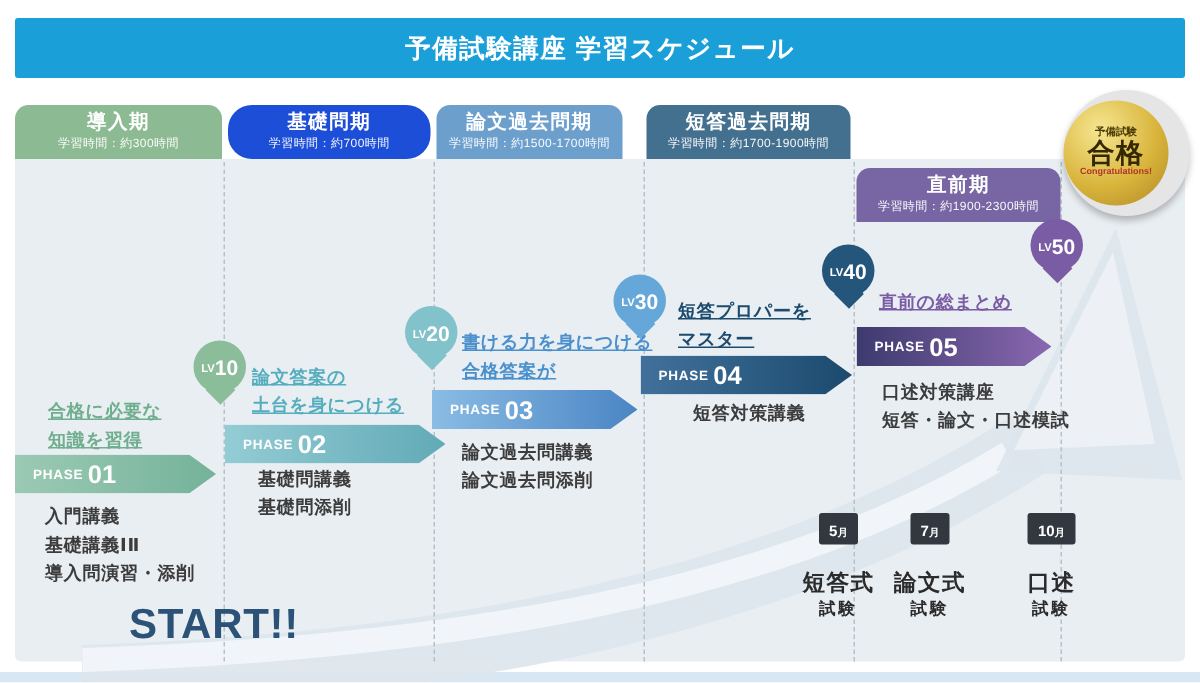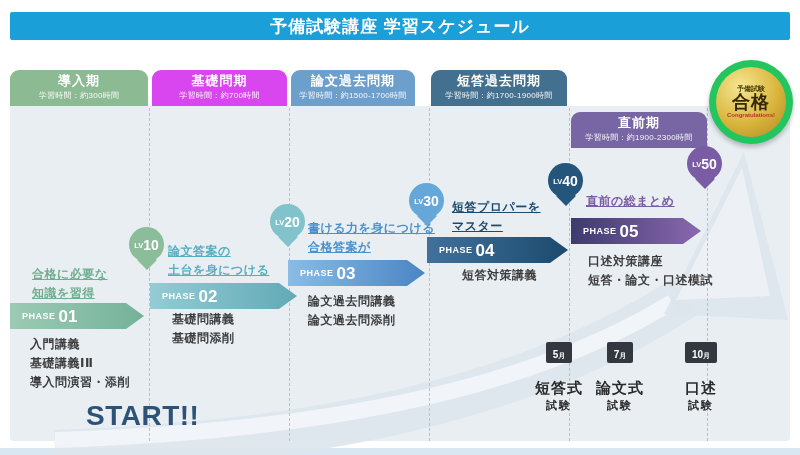--- a/index.html
+++ b/index.html
@@ -1,36 +1,36 @@
 <!DOCTYPE html>
 <html><head>
 <meta charset="utf-8">
 <style>
   html,body{margin:0;padding:0;background:#fff;}
   .canvas{
     position:relative;width:800px;height:455px;overflow:hidden;background:#ffffff;
     font-family:"Liberation Sans","DejaVu Sans",sans-serif;
   }
   
-  .banner{position:absolute;left:10px;top:12px;width:780px;height:28px;background:#1b9fd9;border-radius:2px;
+  .banner{position:absolute;left:10px;top:12px;width:780px;height:40px;background:#1b9fd9;border-radius:2px;
     display:flex;align-items:center;justify-content:center;z-index:8;}
   .banner-title{color:#fff;font-size:17px;font-weight:bold;letter-spacing:1px;}
   
   .body-panel{position:absolute;left:10px;top:106px;width:780px;height:335px;background:#e9eef3;border-radius:0 0 4px 4px;z-index:1;}
   .bottom-strip{position:absolute;left:0;top:448px;width:800px;height:7px;background:#d9e7f3;z-index:1;}
   
   .swoosh{position:absolute;left:0;top:0;width:800px;height:455px;z-index:2;pointer-events:none;}
   
   .sep{position:absolute;top:108px;height:333px;width:0;border-left:1px dashed #b6c2cb;z-index:3;}
   
   .hd{position:absolute;top:70px;height:36px;border-radius:9px 9px 0 0;text-align:center;color:#fff;z-index:4;}
   .hd-title{font-size:13px;font-weight:bold;margin-top:4px;letter-spacing:1px;line-height:1.1;}
   .hd-hours{font-size:8px;margin-top:2px;opacity:.95;letter-spacing:.3px;}
   .hd1{background:#8cba93;}
-  .hd2{background:#d946ef;}
+  .hd2{background:#1d4ed8;border-radius:16px;}
   .hd3{background:#6d9fcd;}
   .hd4{background:#44708f;}
   .hd5{background:#7766a3;}
   
   .arrow{position:absolute;height:26px;display:flex;align-items:center;color:#fff;z-index:5;
     clip-path:polygon(0 0, calc(100% - 18px) 0, 100% 50%, calc(100% - 18px) 100%, 0 100%);padding-left:12px;box-sizing:border-box;}
   .ar1{background:linear-gradient(90deg,#9ccab4,#74b29a);}
   .ar2{background:linear-gradient(90deg,#93ccd4,#62aab6);}
   .ar3{background:linear-gradient(90deg,#8abce4,#4a85c4);}
   .ar4{background:linear-gradient(90deg,#41719b,#1c4a6e);}
@@ -51,22 +51,22 @@
   .pin .lvnum{font-size:14px;font-weight:bold;position:relative;z-index:1;line-height:1;}
   .p1{background:#8cbd9b;} .p2{background:#82c2ca;} .p3{background:#64a7d8;} .p4{background:#24557a;} .p5{background:#7a5ca5;}
   
   .exam{position:absolute;top:342px;width:58px;text-align:center;z-index:6;color:#2b2b2b;}
   .exam-badge{display:inline-block;background:#333840;color:#fff;border-radius:2px;padding:1px 7px;line-height:1.2;}
   .exam-badge .m{font-size:10px;font-weight:bold;}
   .exam-badge .mu{font-size:7px;font-weight:bold;}
   .exam-name{font-size:15px;font-weight:bold;margin-top:16px;letter-spacing:1px;}
   .exam-sub{font-size:11px;font-weight:bold;letter-spacing:2px;font-family:Liberation Mono, monospace;}
   
-  .medal{position:absolute;left:709px;top:60px;width:84px;height:84px;border-radius:50%;background:#22c55e;
-    box-shadow:0 3px 5px rgba(0,0,0,.25);z-index:9;display:flex;align-items:center;justify-content:center;}
+  .medal{position:absolute;left:709px;top:60px;width:84px;height:84px;border-radius:50%;background:#e5e5e5;
+    box-shadow:0 3px 5px rgba(0,0,0,.25);z-index:9;display:flex;align-items:center;}
   .medal-inner{width:70px;height:70px;border-radius:50%;
     background:radial-gradient(circle at 35% 28%,#f6e692,#d9b53c 55%,#b8922a 90%);
     display:flex;flex-direction:column;align-items:center;justify-content:center;text-align:center;}
   .medal-small{font-size:7px;font-weight:bold;color:#4a3b00;line-height:1;}
   .medal-main{font-size:18px;font-weight:bold;color:#332800;line-height:1.15;letter-spacing:1px;}
   .medal-cap{font-size:6px;color:#b3342a;font-weight:bold;line-height:1.2;}
   
   .start{position:absolute;left:86px;top:400px;font-size:28px;font-weight:bold;color:#2c5377;z-index:6;letter-spacing:.5px;}
 </style>
 </head>

